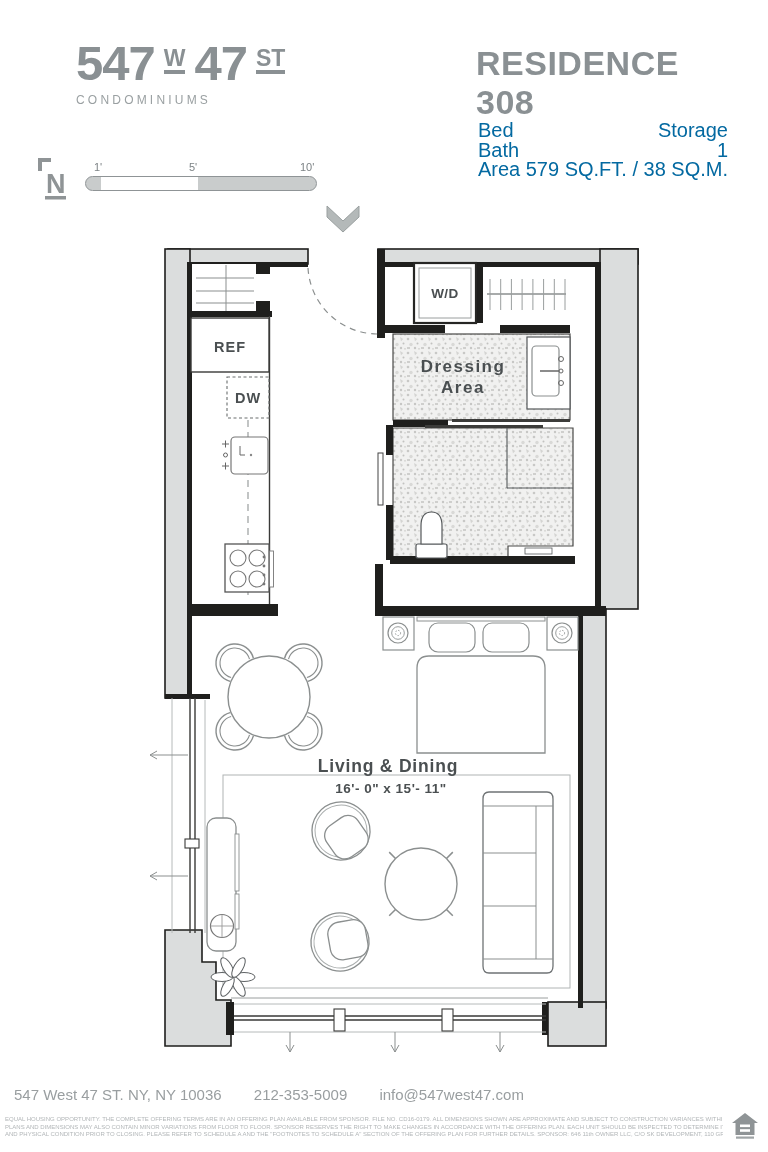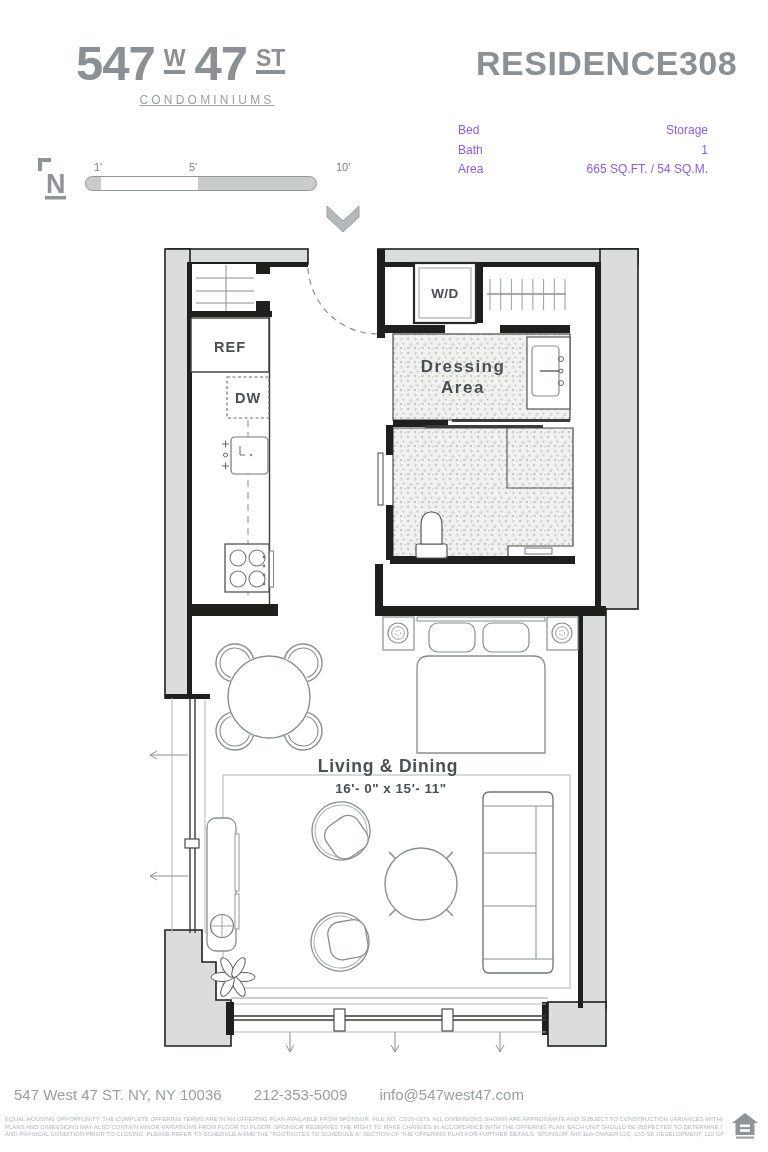--- a/index.html
+++ b/index.html
@@ -5,32 +5,32 @@
   html,body{margin:0;padding:0;background:#fff;}
   .page{position:relative;width:768px;height:1152px;background:#ffffff;overflow:hidden;
         font-family:"Liberation Sans",sans-serif;}
   
   .brand{position:absolute;left:56px;top:34px;color:#8a9093;margin-left:20px;}
   .brand-line1{display:flex;align-items:flex-end;height:52px;font-weight:bold;color:#8a9093;}
   .logo-big{font-size:49px;line-height:46px;letter-spacing:-1px;font-weight:bold;}
   .logo-small{font-size:23px;line-height:22px;font-weight:bold;border-bottom:4px solid #8a9093;
               margin:0 9px;transform:translateY(-12px);padding-bottom:1px;}
   .brand-line2{margin-top:9px;font-size:16.5px;font-weight:bold;letter-spacing:2.4px;color:#8a9093;}
-  .brand-line3{margin-top:7px;width:262px;text-align:center;font-size:12px;letter-spacing:3.2px;color:#9aa0a2;text-decoration:underline;}
+  .brand-line3{margin-top:7px;width:262px;text-align:left;font-size:12px;letter-spacing:3.2px;color:#9aa0a2;}
   
   .north{position:absolute;left:36px;top:156px;width:36px;height:46px;}
   .scalebar{position:absolute;left:85px;top:176px;width:230px;height:13px;
             border:1.5px solid #8f9496;border-radius:8px;
             background:linear-gradient(to right,#c9cccc 0 15px,#ffffff 15px 112px,#c9cccc 112px 100%);}
   .scale-tick{position:absolute;top:161px;font-size:11px;color:#7d8386;}
-  .tick-1{left:94px;} .tick-5{left:189px;} .tick-10{left:300px;margin-left:36px;}
+  .tick-1{left:94px;} .tick-5{left:189px;} .tick-10{left:300px;}
   
   .res-title{position:absolute;left:476px;top:44px;width:254px;display:flex;justify-content:space-between;
-             font-size:34px;font-weight:bold;color:#8a9093;letter-spacing:.5px;}
-  .specs{position:absolute;left:458px;top:121px;width:250px;font-size:12px;color:#8b5cf6;}
+             font-size:34px;font-weight:bold;color:#8a9093;letter-spacing:.5px;flex-direction:column;}
+  .specs{position:absolute;left:478px;top:121px;width:250px;font-size:20px;color:#0369a1;}
   .spec-row{display:flex;justify-content:space-between;line-height:19.5px;}
   
   .plan{position:absolute;left:0;top:0;width:768px;height:1152px;}
   .plan text{font-family:"Liberation Sans",sans-serif;font-weight:bold;fill:#4a4f51;}
   
   .contact{position:absolute;left:14px;top:1086px;font-size:15px;color:#999ea0;}
   .contact span{margin-right:28px;}
   .legal{position:absolute;left:5px;top:1116px;width:718px;font-size:6px;line-height:7.6px;
          color:#b2b6b8;overflow:hidden;}
   .legal div{white-space:nowrap;}
@@ -70,21 +70,21 @@
     <div class="spec-row">
       <span>Bed</span>
       <span>Storage</span>
     </div>
     <div class="spec-row">
       <span>Bath</span>
       <span>1</span>
     </div>
     <div class="spec-row">
       <span>Area</span>
-      <span>665 SQ.FT. / 54 SQ.M.</span>
+      <span>579 SQ.FT. / 38 SQ.M.</span>
     </div>
   </div>
 
   <svg class="plan" viewBox="0 0 768 1152">
     <defs>
       <pattern id="stipple" width="14" height="14" patternUnits="userSpaceOnUse">
         <rect width="14" height="14" fill="#f1f1f0"></rect>
         <circle cx="2" cy="3" r="1.3" fill="#c8c8c6"></circle>
         <path d="M8,1 l3.2,2 -2.2,2.2 z" fill="#d4d4d2"></path>
         <circle cx="11.5" cy="7.5" r="1" fill="#c2c2c0"></circle>

